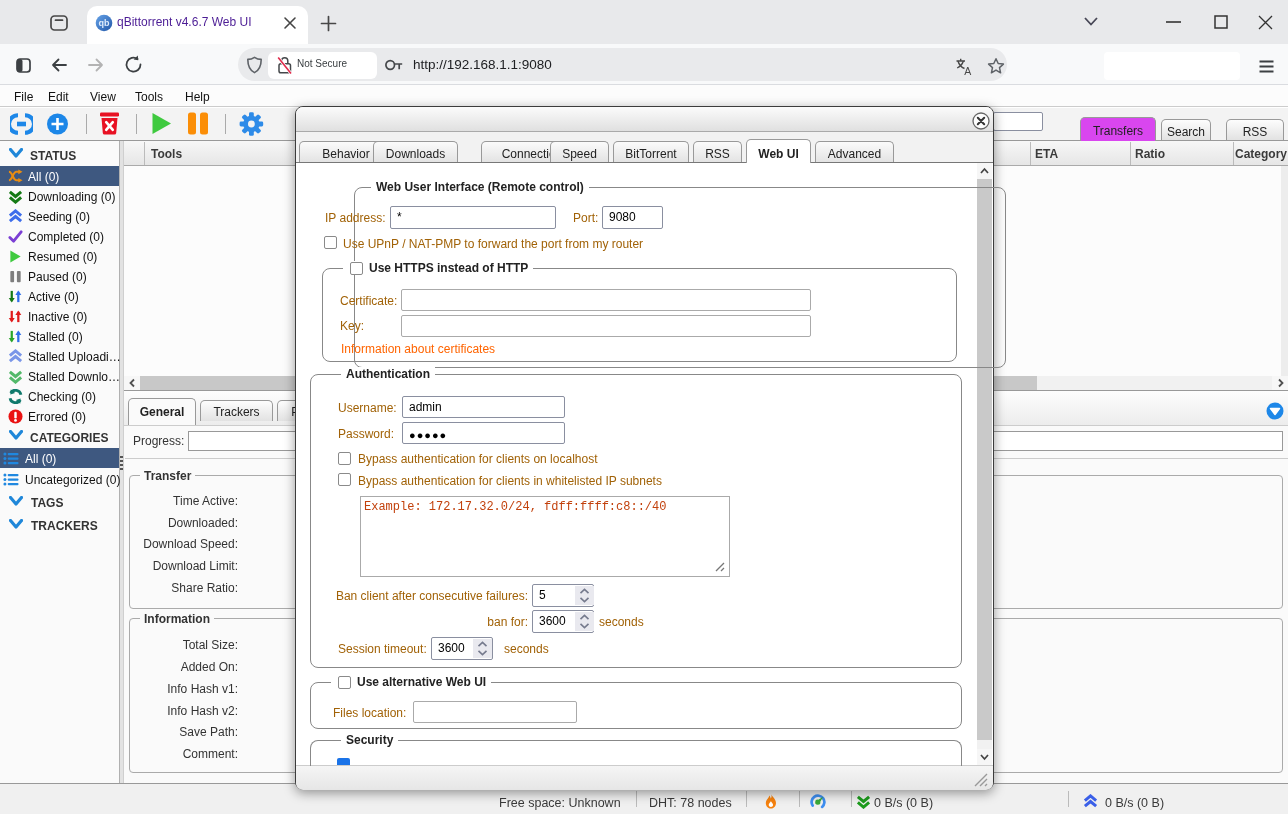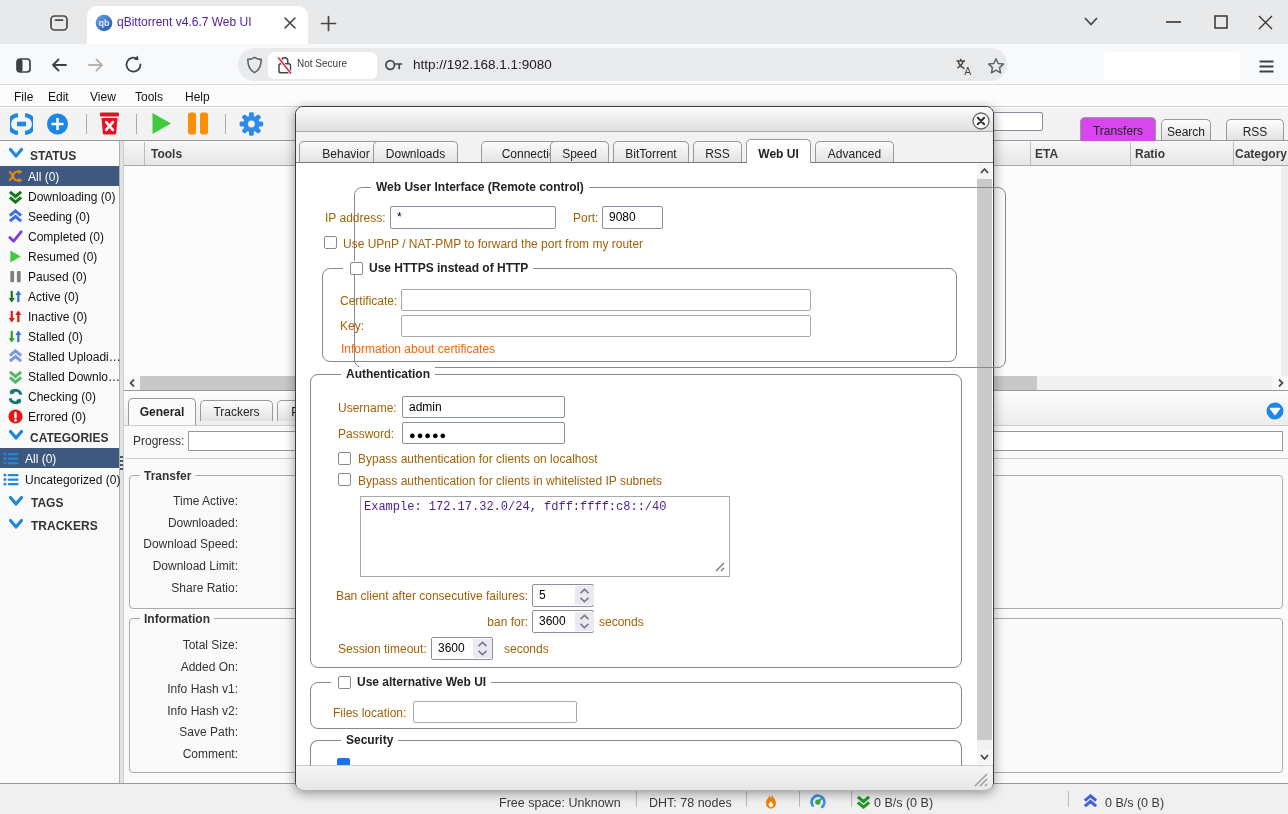--- a/index.html
+++ b/index.html
@@ -519,21 +519,21 @@
 </div>
 <div class="dlabel" style="left:338px;top:401px;">Username:</div>
 <div class="dinput" style="left:402px;top:396px;width:163px;height:22px;">admin</div>
 <div class="dlabel" style="left:338px;top:427px;">Password:</div>
 <div class="dinput" style="left:402px;top:422px;width:163px;height:22px;font-size:11px;letter-spacing:1px;padding-top:6px;">●●●●●</div>
 <div class="cb" style="left:338px;top:452px;"></div>
 <div class="dlabel" style="left:358px;top:452px;">Bypass authentication for clients on localhost</div>
 <div class="cb" style="left:338px;top:473px;"></div>
 <div class="dlabel" style="left:358px;top:474px;">Bypass authentication for clients in whitelisted IP subnets</div>
 <div class="abs" style="left:360px;top:496px;width:370px;height:81px;background:#fff;border:1px solid #aaa;box-sizing:border-box;"></div>
-<div class="abs" style="left:364px;top:500px;font-family:'Liberation Mono',monospace;font-size:12px;color:#4c1d95;">Example: 172.17.32.0/24, fdff:ffff:c8::/40</div>
+<div class="abs" style="left:364px;top:500px;font-family:'Liberation Mono',monospace;font-size:12px;color:#c2410c;">Example: 172.17.32.0/24, fdff:ffff:c8::/40</div>
 <svg class="abs" style="left:712px;top:559px;" width="14" height="14" viewBox="0 0 14 14">
       <path d="M12 4 L4 12 M12 9 L9 12" stroke="#777" stroke-width="1.3"></path>
     </svg>
 <div class="dlabel" style="right:760px;top:589px;white-space:nowrap;">Ban client after consecutive failures:</div>
 <div class="dinput" style="left:532px;top:584px;width:62px;height:23px;">5</div>
 <div class="dlabel" style="right:760px;top:615px;white-space:nowrap;">ban for:</div>
 <div class="dinput" style="left:532px;top:610px;width:62px;height:23px;">3600</div>
 <div class="dlabel" style="left:599px;top:615px;">seconds</div>
 <div class="dlabel" style="left:338px;top:642px;">Session timeout:</div>
 <div class="dinput" style="left:431px;top:637px;width:62px;height:23px;">3600</div>

